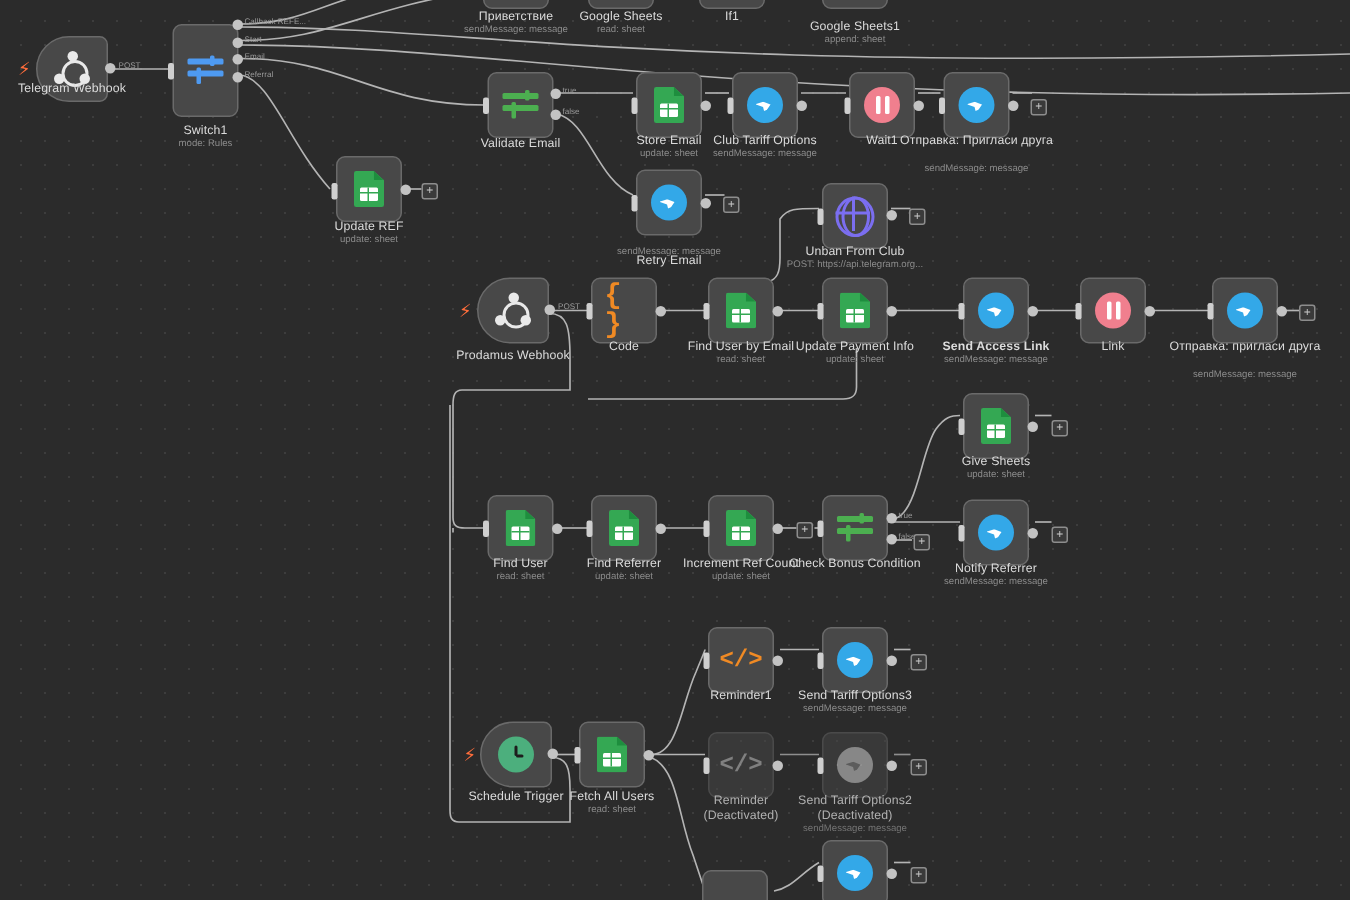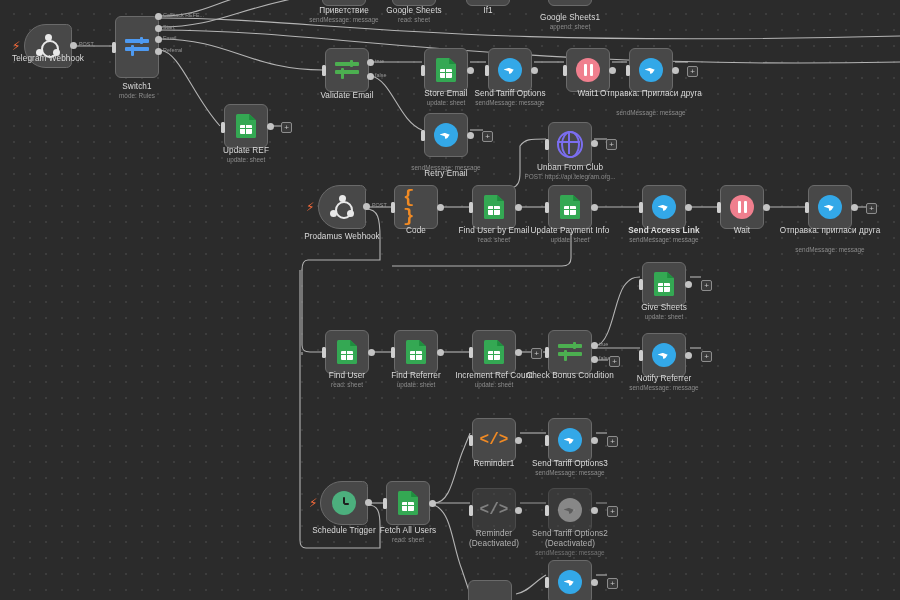--- a/index.html
+++ b/index.html
@@ -329,21 +329,21 @@
   <div class="nlabel" style="left:386px;top:89px;">Store Email</div>
   <div class="nsub" style="left:381px;top:99px;">update: sheet</div>
 
   <div class="node" style="left:488px;top:48px;">
       <span class="glyph">
         <span class="tg"></span>
       </span>
     </div>
   <div class="port inp" style="left:485px;top:65px;"></div>
   <div class="port" style="left:531px;top:67px;"></div>
-  <div class="nlabel" style="left:450px;top:89px;">Send Tariff Options</div>
+  <div class="nlabel" style="left:450px;top:89px;">Club Tariff Options</div>
   <div class="nsub" style="left:445px;top:99px;">sendMessage: message</div>
 
   <div class="node" style="left:566px;top:48px;">
       <span class="glyph">
         <span class="wait"></span>
       </span>
     </div>
   <div class="port inp" style="left:563px;top:65px;"></div>
   <div class="port" style="left:609px;top:67px;"></div>
   <div class="nlabel" style="left:528px;top:89px;">Wait1</div>
@@ -445,21 +445,21 @@
   <div class="nlabel" style="left:604px;top:226px;font-weight:bold;">Send Access Link</div>
   <div class="nsub" style="left:599px;top:236px;">sendMessage: message</div>
 
   <div class="node" style="left:720px;top:185px;">
       <span class="glyph">
         <span class="wait"></span>
       </span>
     </div>
   <div class="port inp" style="left:717px;top:202px;"></div>
   <div class="port" style="left:763px;top:204px;"></div>
-  <div class="nlabel" style="left:682px;top:226px;">Wait</div>
+  <div class="nlabel" style="left:682px;top:226px;">Link</div>
 
   <div class="node" style="left:808px;top:185px;">
       <span class="glyph">
         <span class="tg"></span>
       </span>
     </div>
   <div class="port inp" style="left:805px;top:202px;"></div>
   <div class="port" style="left:851px;top:204px;"></div>
   <div class="plus" style="left:866px;top:203px;"></div>
   <div class="nlabel" style="left:770px;top:226px;width:120px;">Отправка: пригласи друга</div>

